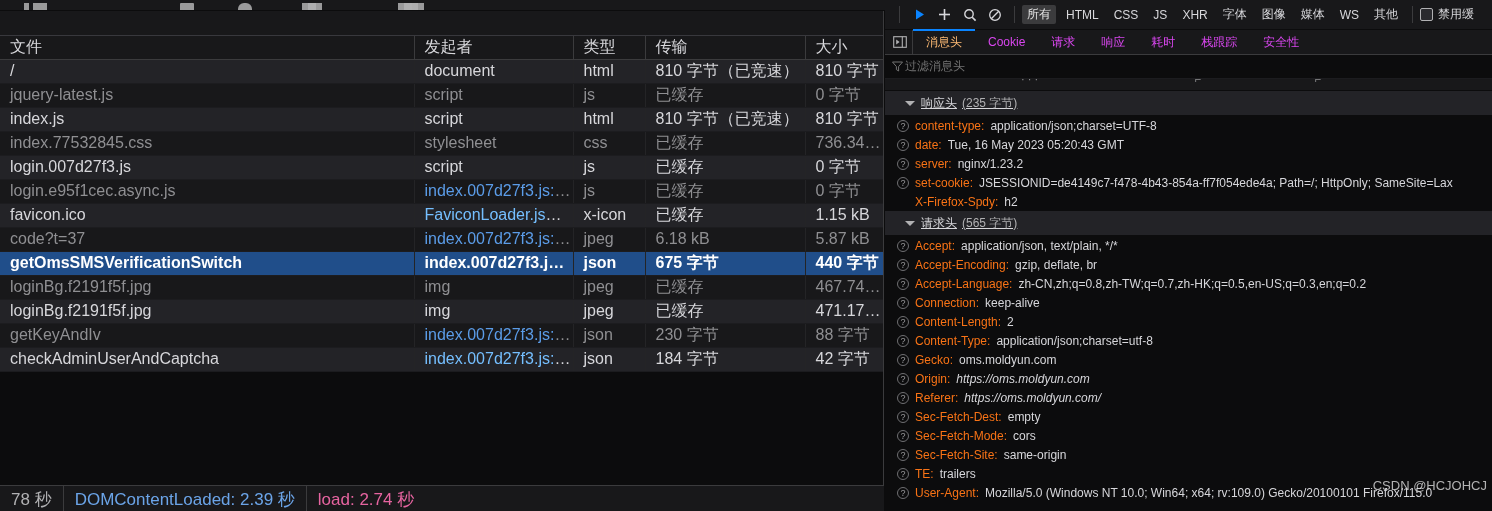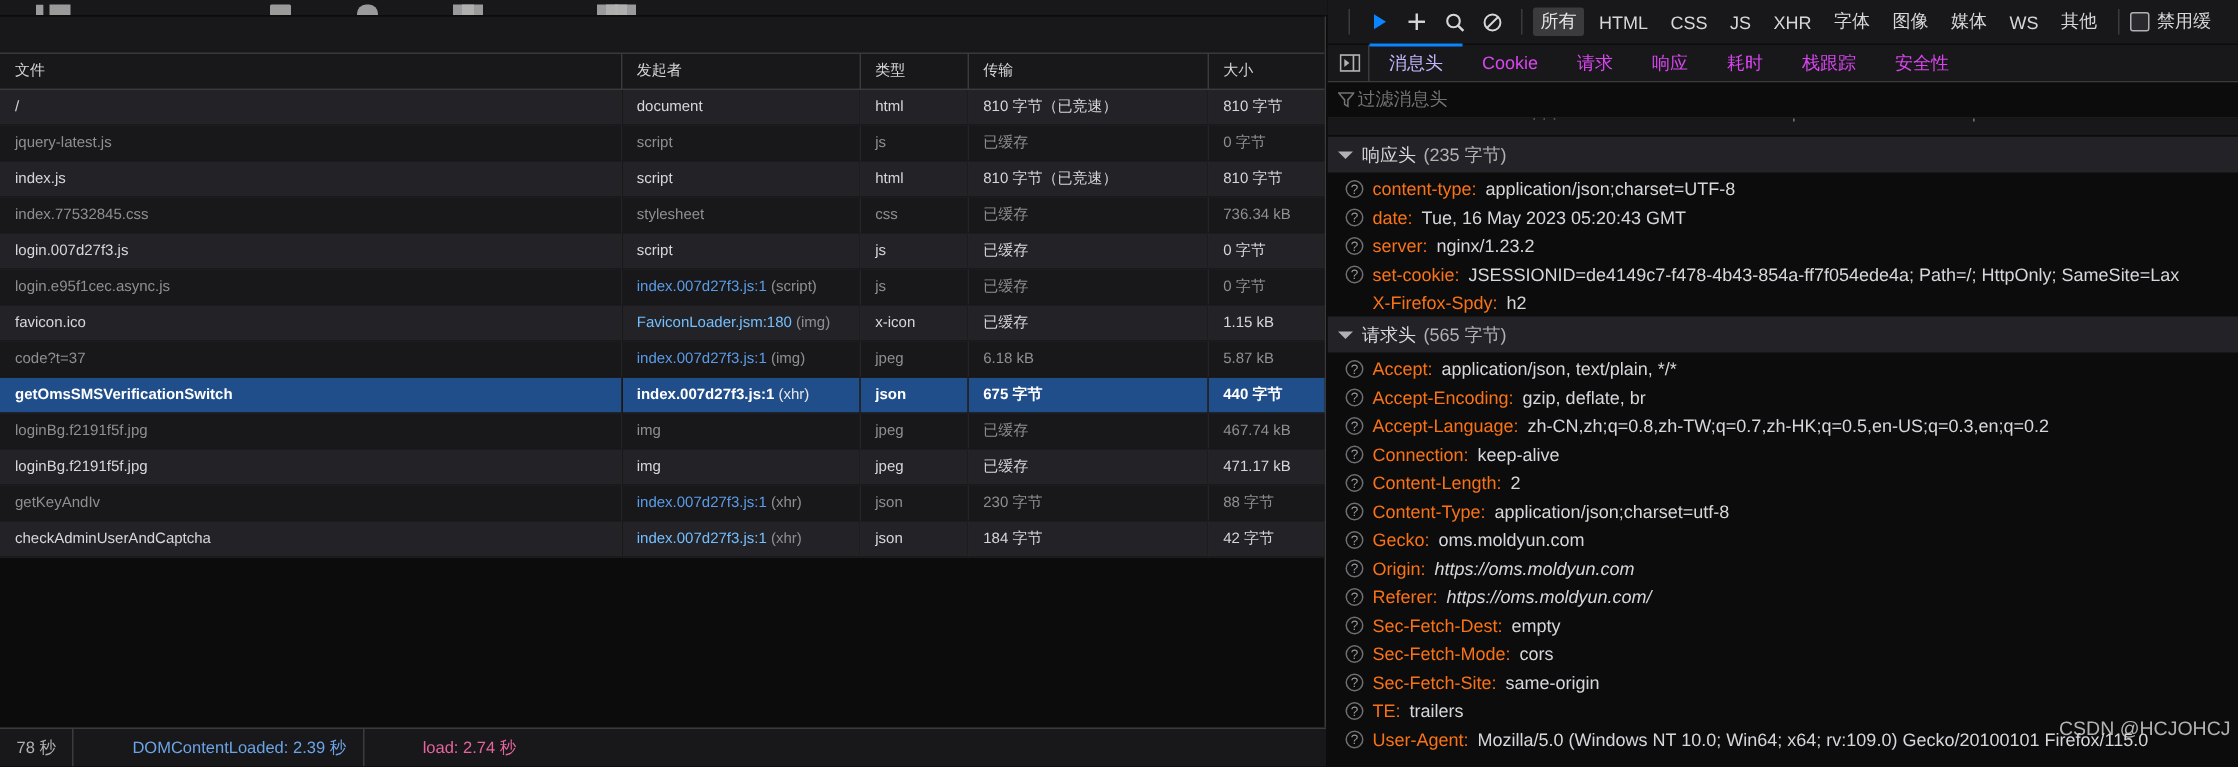--- a/index.html
+++ b/index.html
@@ -38,21 +38,21 @@
     position: absolute; left: 0; top: 11px; width: 884px; height: 474px;
     background: #0c0c0d;
     border-right: 1px solid #3b3b3d;
     overflow: hidden;
   }
   .list-toolbar-space {
     height: 25px; background: #18181a; border-bottom: 1px solid #38383d;
   }
   table.req {
     width: 884px; border-collapse: collapse; table-layout: fixed;
-    font-size: 10px;
+    font-size: 16px;
   }
   table.req col.c-file { width: 414px; }
   table.req col.c-init { width: 159px; }
   table.req col.c-type { width: 72px; }
   table.req col.c-tx   { width: 160px; }
   table.req col.c-size { width: 79px; }
 
   table.req th {
     height: 23px; background: #18181a; color: #d7d7db;
     text-align: left; font-weight: normal; padding: 0 0 0 10px;
@@ -73,21 +73,21 @@
   table.req tr.sel  td a, table.req tr.sel td .lnk { color: #ffffff; }
   .lnk { color: #75bfff; }
   tr.even .lnk { color: #5b9ce8; }
   .lnk .suffix { color: #8f8f92; font-weight: normal; }
   tr.sel .lnk .suffix { color: #e8e8e8; }
 
   
   .statusbar {
     position: absolute; left: 0; top: 485px; width: 884px; height: 26px;
     background: #18181a; border-top: 1px solid #3b3b3d;
-    display: flex; align-items: center; font-size: 11px; overflow: hidden; gap: 28px;
+    display: flex; align-items: flex-start; font-size: 17px; overflow: hidden;
   }
   .statusbar .seg { padding: 0 11px; border-right: 1px solid #3b3b3d;
                     height: 26px; display:flex; align-items:center; }
   .statusbar .seg:last-child { border-right: none; }
   .seg-time  { color: #b1b1b3; padding-left: 0; }
   .seg-dcl   { color: #6ba4e8; }
   .seg-load  { color: #e664a0; }
 
   
   .detail-pane {
@@ -117,40 +117,40 @@
   .detail-tabs {
     height: 25px; background: #18181a; border-bottom: 1px solid #3b3b3d;
     display: flex; align-items: stretch; padding-left: 2px;
   }
   .dt-toggle { width: 26px; display: flex; align-items: center; justify-content: center;
                border-right: 1px solid #3b3b3d; }
   .dt-tab {
     padding: 0 13px; display: flex; align-items: center; color: #d946ef;
     font-size: 12px; white-space: nowrap; position: relative;
   }
-  .dt-tab.active { color: #c4b5fd; font-family: Liberation Mono, monospace; }
+  .dt-tab.active { color: #fdba74; font-family: Liberation Mono, monospace; }
   .dt-tab.active::before {
     content: ""; position: absolute; left: 0; right: 0; top: -1px; height: 2px;
     background: #0a84ff;
   }
   .filter-row {
     height: 24px; background: #0c0c0d; border-bottom: 1px solid #1c1c1f;
     display: flex; align-items: center; padding-left: 7px; gap: 2px;
     color: #737373;
   }
   .cut-row {
     height: 12px; background: #18181a; border-bottom: 1px solid #0c0c0d;
     overflow: hidden; position: relative;
   }
   .cut-row span { position: absolute; top: -6px; color: #8f8f92; font-size: 11px; }
 
   .hdr-group-title {
     height: 25px; background: #232327; border-bottom: 1px solid #0c0c0d;
-    display: flex; align-items: center; padding-left: 7px; gap: 5px;
-    color: #d7d7db; font-size: 12px; white-space: nowrap;
+    display: flex; align-items: center; padding-left: 20px; gap: 5px;
+    color: #d7d7db; font-size: 12px; white-space: nowrap; text-decoration: underline;
   }
   .twisty { width: 0; height: 0; border-left: 5px solid transparent;
             border-right: 5px solid transparent; border-top: 5px solid #b1b1b3;
             margin-right: 1px; }
   .hdr-group-title .cnt { color: #b1b1b3; }
   .hdr-row {
     height: 19px; display: flex; align-items: center; padding-left: 12px;
     gap: 6px; white-space: nowrap; font-size: 12px; overflow: hidden;
   }
   .q-icon { width: 12px; height: 12px; border: 1px solid #6f6f72;

